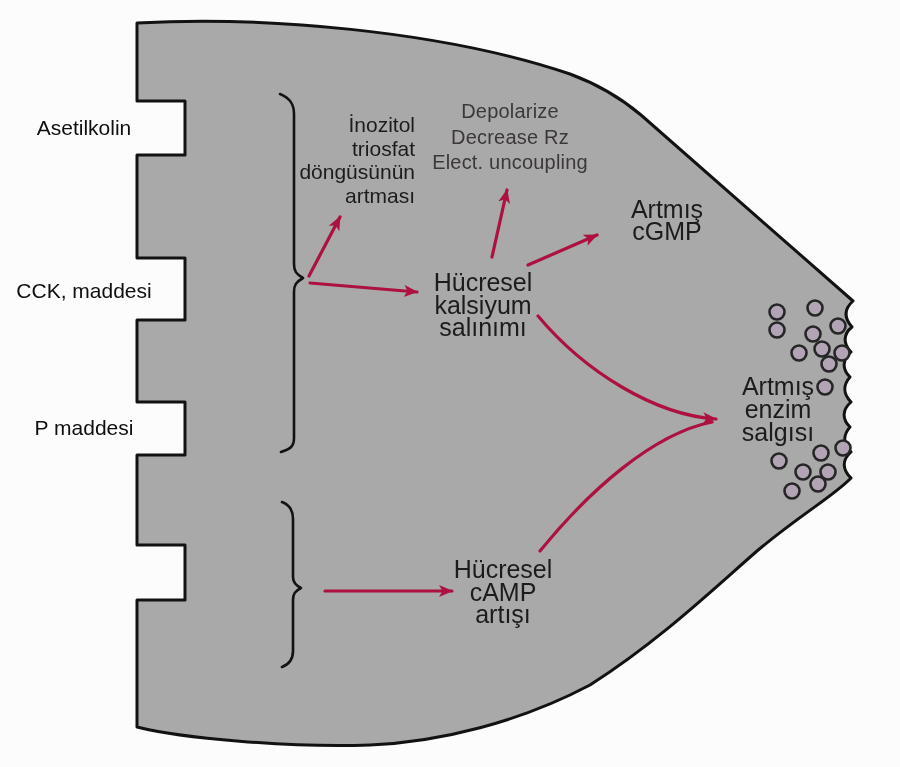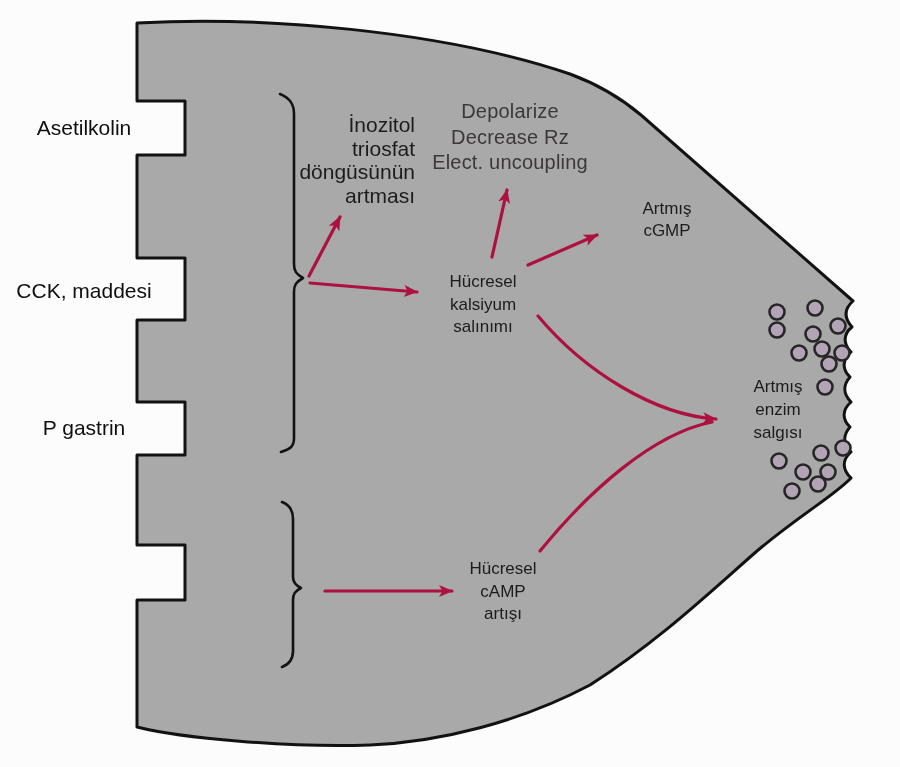--- a/index.html
+++ b/index.html
@@ -10,21 +10,21 @@
     overflow:hidden;
   }
   .stage svg{position:absolute;left:0;top:0;}
   .cell-body{fill:var(--cell-fill,#a9a9a9);stroke:var(--cell-outline,#111);stroke-width:3;stroke-linejoin:round;}
   .brace{fill:none;stroke:var(--cell-outline,#111);stroke-width:2.6;stroke-linecap:round;stroke-linejoin:round;}
   .arrow{fill:none;stroke:var(--arrow,#ad1140);stroke-width:3.2;stroke-linecap:round;}
   .arrowhead{fill:var(--arrow,#ad1140);}
   .granule{fill:var(--granule-fill,#b2a4b5);stroke:var(--granule-outline,#262626);stroke-width:2.6;}
   .txt{
     position:absolute;white-space:pre-line;color:var(--text,#1c1c1c);
-    font-size:17px;line-height:23px;text-align:center;
+    font-size:25px;line-height:23px;text-align:center;
   }
   .stim{left:3px;width:162px;font-size:21px;line-height:24px;color:#0f0f0f;}
   .txt-ip3{left:243px;top:113px;width:172px;text-align:right;font-size:21px;line-height:23.5px;}
   .txt-membrane{
     left:398px;top:99px;width:224px;line-height:25.5px;font-size:20px;
     font-family:Liberation Sans, sans-serif;color:#3c383a;letter-spacing:.2px;
   }
   .txt-calcium{left:403px;top:271px;width:160px;line-height:22.5px;}
   .txt-cgmp{left:612px;top:198px;width:110px;line-height:22px;}
   .txt-enzyme{left:725px;top:375px;width:106px;line-height:23px;}
@@ -93,21 +93,21 @@
         <circle class="granule" cx="779" cy="461" r="7.5"></circle>
         <circle class="granule" cx="803" cy="472" r="7.5"></circle>
         <circle class="granule" cx="828" cy="472" r="7.5"></circle>
         <circle class="granule" cx="818" cy="484" r="7.5"></circle>
         <circle class="granule" cx="792" cy="491" r="7.5"></circle>
       </g>
   </svg>
 
   <div class="txt stim" style="top:116px">Asetilkolin</div>
   <div class="txt stim" style="top:279px">CCK, maddesi</div>
-  <div class="txt stim" style="top:416px">P gastrin</div>
+  <div class="txt stim" style="top:416px">P maddesi</div>
 
   <div class="txt txt-ip3">İnozitol
 triosfat
 döngüsünün
 artması</div>
   <div class="txt txt-membrane">Depolarize
 Decrease Rz
 Elect. uncoupling</div>
   <div class="txt txt-calcium">Hücresel
 kalsiyum

